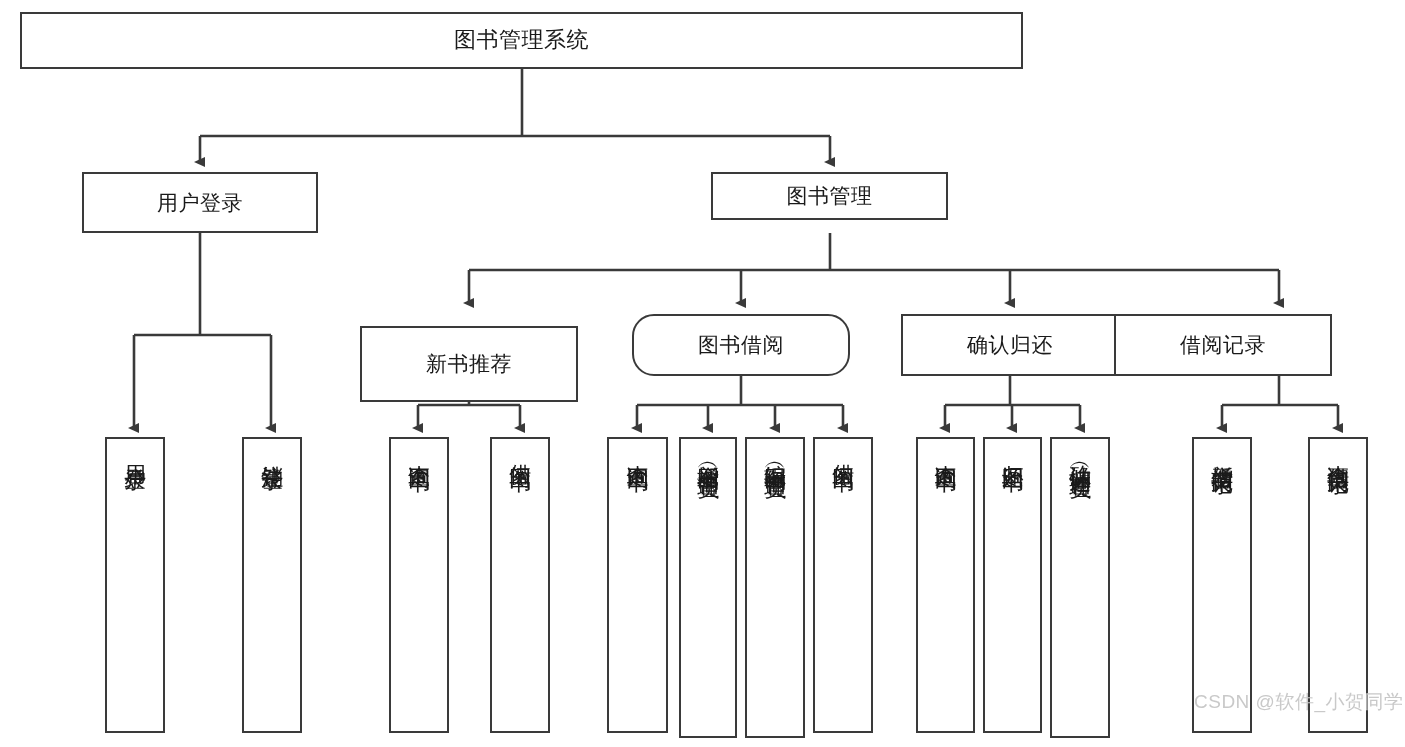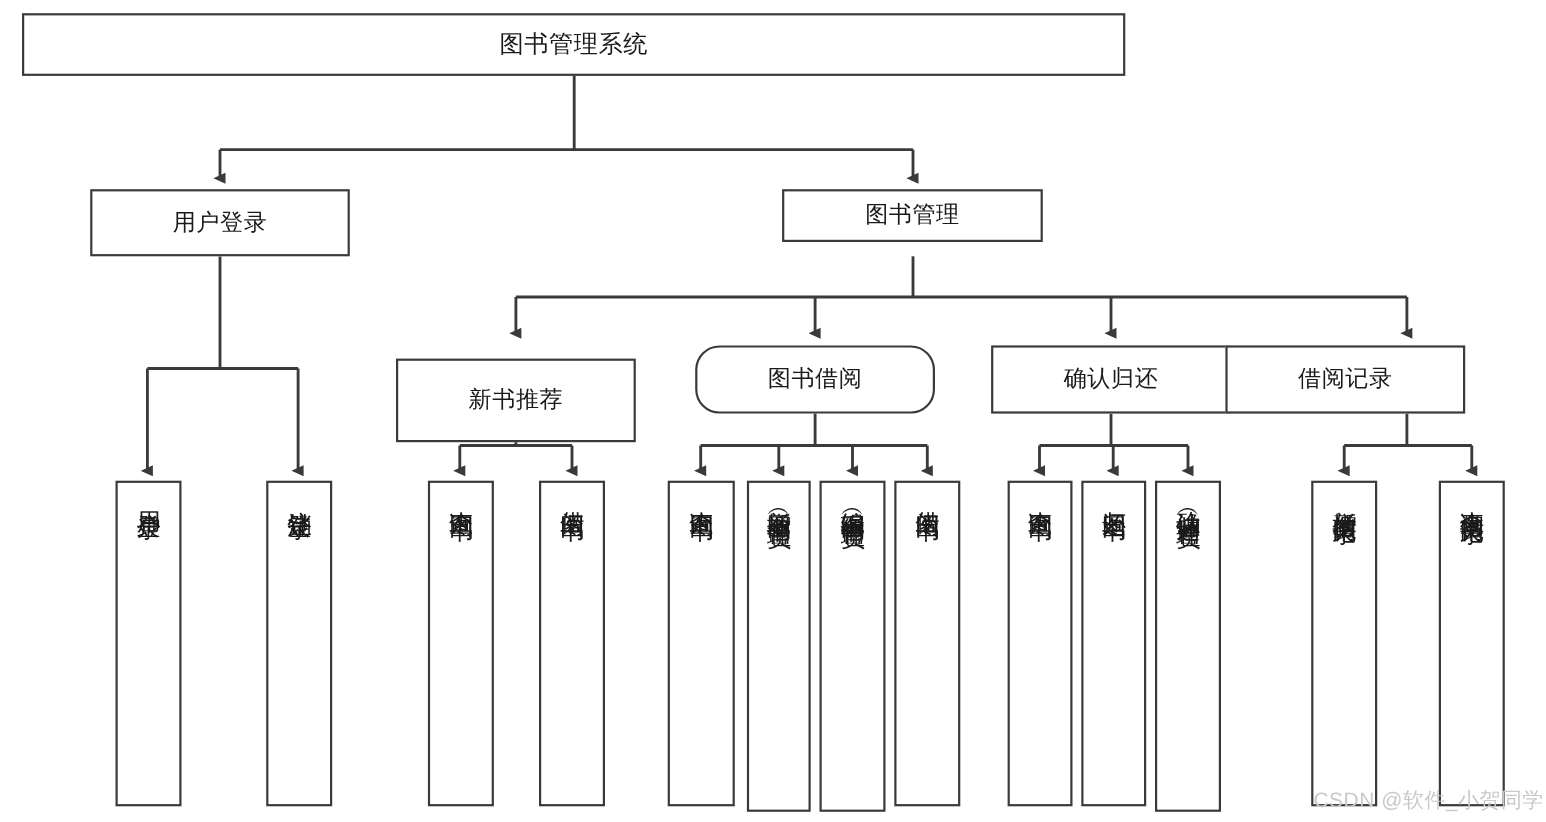--- a/index.html
+++ b/index.html
@@ -186,15 +186,15 @@
     <span class="label">确认归还（管理员）</span>
   </div>
 
   <div class="node vert" style="left:1192px; top:437px; width:60px; height:296px;">
     <span class="label">新增借阅记录</span>
   </div>
   <div class="node vert" style="left:1308px; top:437px; width:60px; height:296px;">
     <span class="label">查询借阅记录</span>
   </div>
 
-  <div class="watermark" style="left:1194px; top:715px;text-align:right;">CSDN @软件_小贺同学</div>
+  <div class="watermark" style="left:1194px; top:689px;text-align:right;">CSDN @软件_小贺同学</div>
 
 </div>
 
 </body></html>

